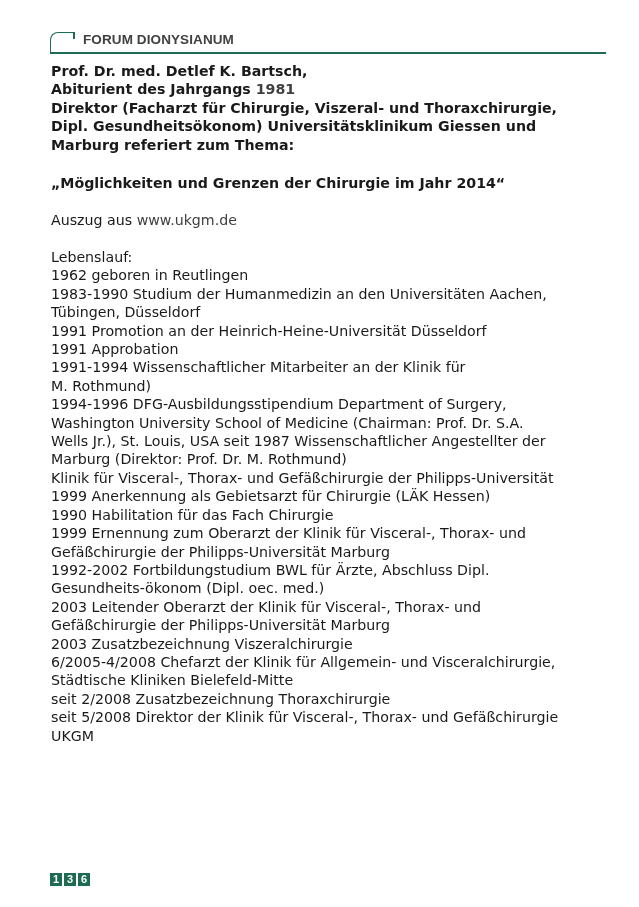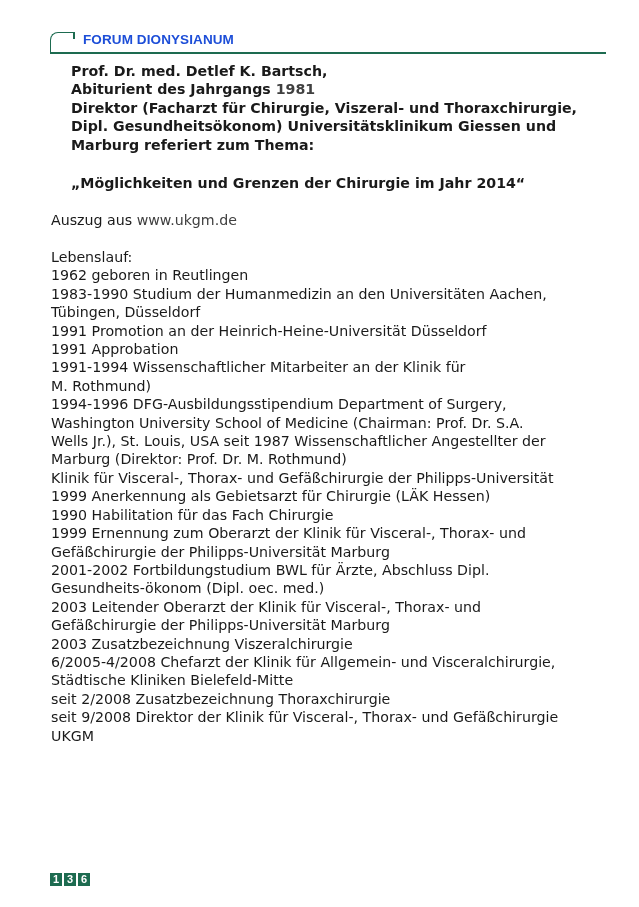--- a/index.html
+++ b/index.html
@@ -5,24 +5,24 @@
   html, body { margin: 0; padding: 0; background: #ffffff; }
   body { width: 639px; height: 907px; position: relative; overflow: hidden;
          font-family: "DejaVu Sans", sans-serif; color: #1a1a1a; }
   .header { position: absolute; left: 50px; top: 32px; width: 556px; height: 22px; }
   .header .tab { position: absolute; left: 0; top: 0; width: 24px; height: 20px;
                  border-left: 1.5px solid #1d6b50; border-top: 1.5px solid #1d6b50;
                  border-top-left-radius: 8px; box-sizing: border-box; }
   .header .tab-tick { position: absolute; left: 23px; top: 0; width: 1.5px; height: 7px; background:#1d6b50; }
   .header .rule { position: absolute; left: 0; right: 0; top: 20px; height: 1.5px; background: #1d6b50; }
   .header .title { position: absolute; left: 33px; top: 0px; font-family: "Liberation Sans", sans-serif;
-                   font-weight: bold; font-size: 13.5px; color: #1d4ed8; letter-spacing: 0.1px; }
+                   font-weight: bold; font-size: 13.5px; color: #404040; letter-spacing: 0.1px; }
   .content { position: absolute; left: 51px; top: 62px; width: 570px;
              font-size: 14.2px; line-height: 18.4px; }
-  .bold { font-weight: bold; margin-left: 20px; }
+  .bold { font-weight: bold; }
   .link { color: #404040; }
   .gap { height: 18.4px; }
   .line { white-space: nowrap; }
   .pagenum { position: absolute; left: 50px; top: 873px; display: flex; gap: 2px; }
   .pagenum span { display: inline-block; width: 12px; height: 13px; background: #1d6b50; color: #fff;
                   font-family: "Liberation Sans", sans-serif; font-weight: bold; font-size: 11px;
                   line-height: 13px; text-align: center; }
 </style>
 </head>
 <body>
@@ -58,29 +58,29 @@
     <div class="line">M. Rothmund)</div>
     <div class="line">1994-1996 DFG-Ausbildungsstipendium Department of Surgery,</div>
     <div class="line">Washington University School of Medicine (Chairman: Prof. Dr. S.A.</div>
     <div class="line">Wells Jr.), St. Louis, USA seit 1987 Wissenschaftlicher Angestellter der</div>
     <div class="line">Marburg (Direktor: Prof. Dr. M. Rothmund)</div>
     <div class="line">Klinik für Visceral-, Thorax- und Gefäßchirurgie der Philipps-Universität</div>
     <div class="line">1999 Anerkennung als Gebietsarzt für Chirurgie (LÄK Hessen)</div>
     <div class="line">1990 Habilitation für das Fach Chirurgie</div>
     <div class="line">1999 Ernennung zum Oberarzt der Klinik für Visceral-, Thorax- und</div>
     <div class="line">Gefäßchirurgie der Philipps-Universität Marburg</div>
-    <div class="line">2001-2002 Fortbildungstudium BWL für Ärzte, Abschluss Dipl.</div>
+    <div class="line">1992-2002 Fortbildungstudium BWL für Ärzte, Abschluss Dipl.</div>
     <div class="line">Gesundheits-ökonom (Dipl. oec. med.)</div>
     <div class="line">2003 Leitender Oberarzt der Klinik für Visceral-, Thorax- und</div>
     <div class="line">Gefäßchirurgie der Philipps-Universität Marburg</div>
     <div class="line">2003 Zusatzbezeichnung Viszeralchirurgie</div>
     <div class="line">6/2005-4/2008 Chefarzt der Klinik für Allgemein- und Visceralchirurgie,</div>
     <div class="line">Städtische Kliniken Bielefeld-Mitte</div>
     <div class="line">seit 2/2008 Zusatzbezeichnung Thoraxchirurgie</div>
-    <div class="line">seit 9/2008 Direktor der Klinik für Visceral-, Thorax- und Gefäßchirurgie</div>
+    <div class="line">seit 5/2008 Direktor der Klinik für Visceral-, Thorax- und Gefäßchirurgie</div>
     <div class="line">UKGM</div>
   </div>
 </div>
 
 <div class="pagenum">
   <span>1</span>
   <span>3</span>
   <span>6</span>
 </div>
 

